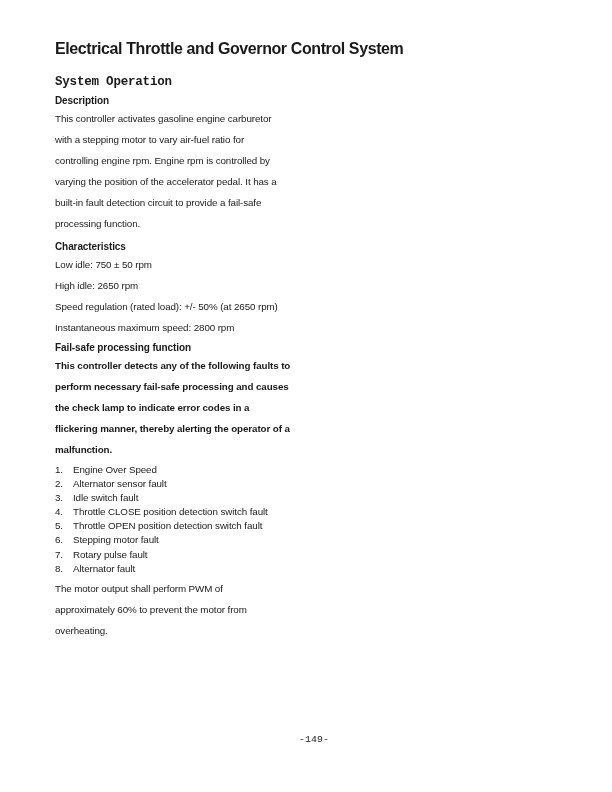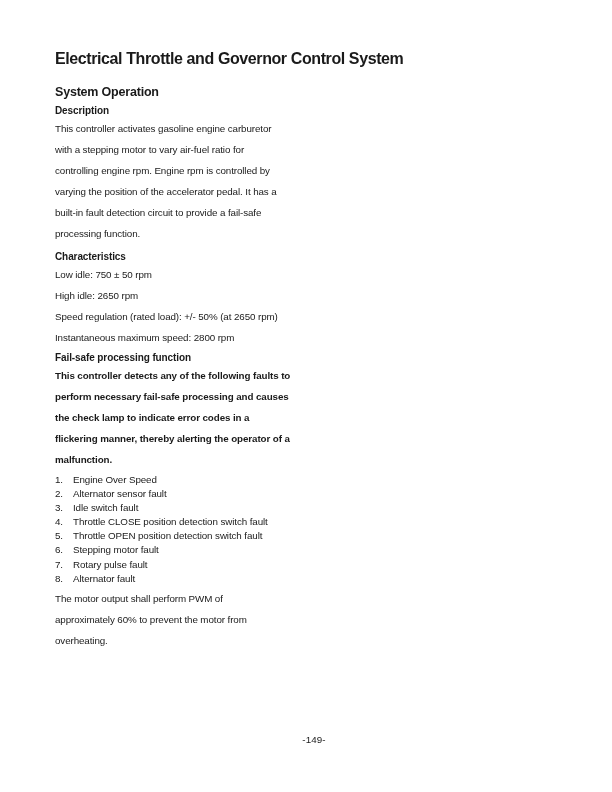--- a/index.html
+++ b/index.html
@@ -12,34 +12,34 @@
     overflow: hidden;
   }
   .page {
     position: absolute; inset: 0;
     background: #ffffff;
   }
   .content {
     position: absolute;
     left: 55px; top: 40px;
     width: 345px;
-    margin-top: 10px;
   }
   h1.doc-title {
     font-size: 16px; font-weight: bold;
     letter-spacing: -0.4px;
     line-height: 18px;
     margin-bottom: 18px;
     white-space: nowrap;
   }
   h2.section-heading {
     font-size: 12.5px; font-weight: bold;
     letter-spacing: -0.2px;
     line-height: 13px;
     margin-bottom: 5px;
+    font-family: Liberation Mono, monospace;
   }
   h3.sub-heading {
     font-size: 10px; font-weight: bold;
     letter-spacing: -0.1px;
     line-height: 13px;
     margin-bottom: 1px;
   }
   .body {
     font-size: 9.8px;
     letter-spacing: -0.1px;
@@ -61,20 +61,21 @@
     line-height: 14.1px;
   }
   .fault-num { width: 18px; flex: 0 0 18px; }
   .fault-label { flex: 1; }
   .footer {
     position: absolute;
     left: 16px; right: 0; top: 734px;
     text-align: center;
     font-size: 9.8px;
     letter-spacing: 0.1px;
+    font-family: Liberation Mono, monospace;
   }
 </style>
 </head>
 <body>
 
 <div class="page">
   <div class="content">
 
     <h1 class="doc-title">Electrical Throttle and Governor Control System</h1>
 

